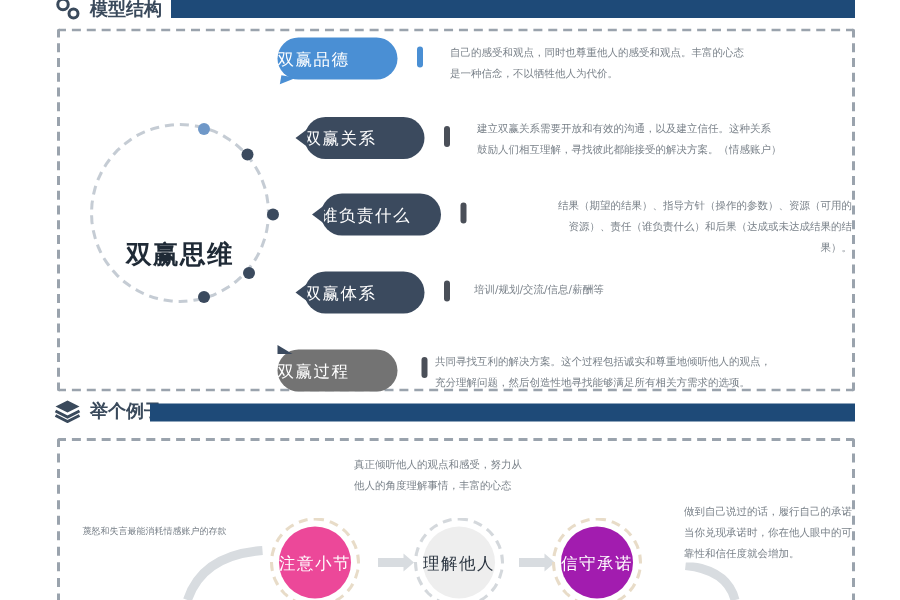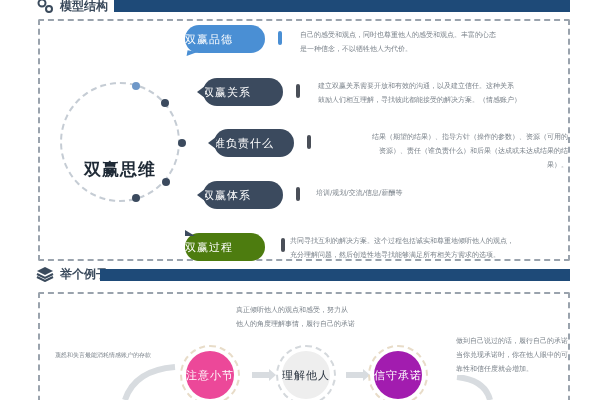--- a/index.html
+++ b/index.html
@@ -85,21 +85,21 @@
 </div>
 
 <div class="bubble tail-left" style="left:203px; top:181px; width:80px; --bc:#3b4a5e; background:#3b4a5e;">
   <span>双赢体系</span>
 </div>
 <div class="marker" style="left:296px; top:187px; background:#4a4f58;"></div>
 <div class="desc" style="left:316px; top:186px; width:250px;">
   <div>培训/规划/交流/信息/薪酬等</div>
 </div>
 
-<div class="bubble tail-tl" style="left:185px; top:233px; width:80px; --bc:#3b4a5e; background:#4d7c0f;">
+<div class="bubble tail-tl" style="left:185px; top:233px; width:80px; --bc:#3b4a5e; background:#737373;">
   <span>双赢过程</span>
 </div>
 <div class="marker" style="left:281px; top:238px; background:#4a4f58;"></div>
 <div class="desc" style="left:290px; top:234px; width:280px;">
   <div>共同寻找互利的解决方案。这个过程包括诚实和尊重地倾听他人的观点，</div>
   <div>充分理解问题，然后创造性地寻找能够满足所有相关方需求的选项。</div>
 </div>
 
 <div class="section-header" style="top:266px;">
   <span class="icon">
@@ -111,21 +111,21 @@
   </span>
   <span class="title">举个例子</span>
 </div>
 <div class="header-bar" style="left:100px; top:269px; width:470px;"></div>
 
 <div class="dash-box" style="left:38px; top:292px; width:532px; height:120px;"></div>
 
 <div class="desc" style="left:55px; top:348px; width:150px; font-size:6px;">蔑怒和失言最能消耗情感账户的存款</div>
 <div class="desc" style="left:236px; top:303px; width:130px; text-align:left;">
   <div>真正倾听他人的观点和感受，努力从</div>
-  <div>他人的角度理解事情，履行自己的承诺</div>
+  <div>他人的角度理解事情，丰富的心态</div>
 </div>
 <div class="desc" style="left:456px; top:334px; width:135px;">
   <div>做到自己说过的话，履行自己的承诺</div>
   <div>当你兑现承诺时，你在他人眼中的可</div>
   <div>靠性和信任度就会增加。</div>
 </div>
 
 <svg style="position:absolute; left:120px; top:355px;" width="60" height="45" viewBox="0 0 60 45">
   <path d="M5 45 Q15 15 55 12" fill="none" stroke="#d8dce0" stroke-width="6"></path>
 </svg>

